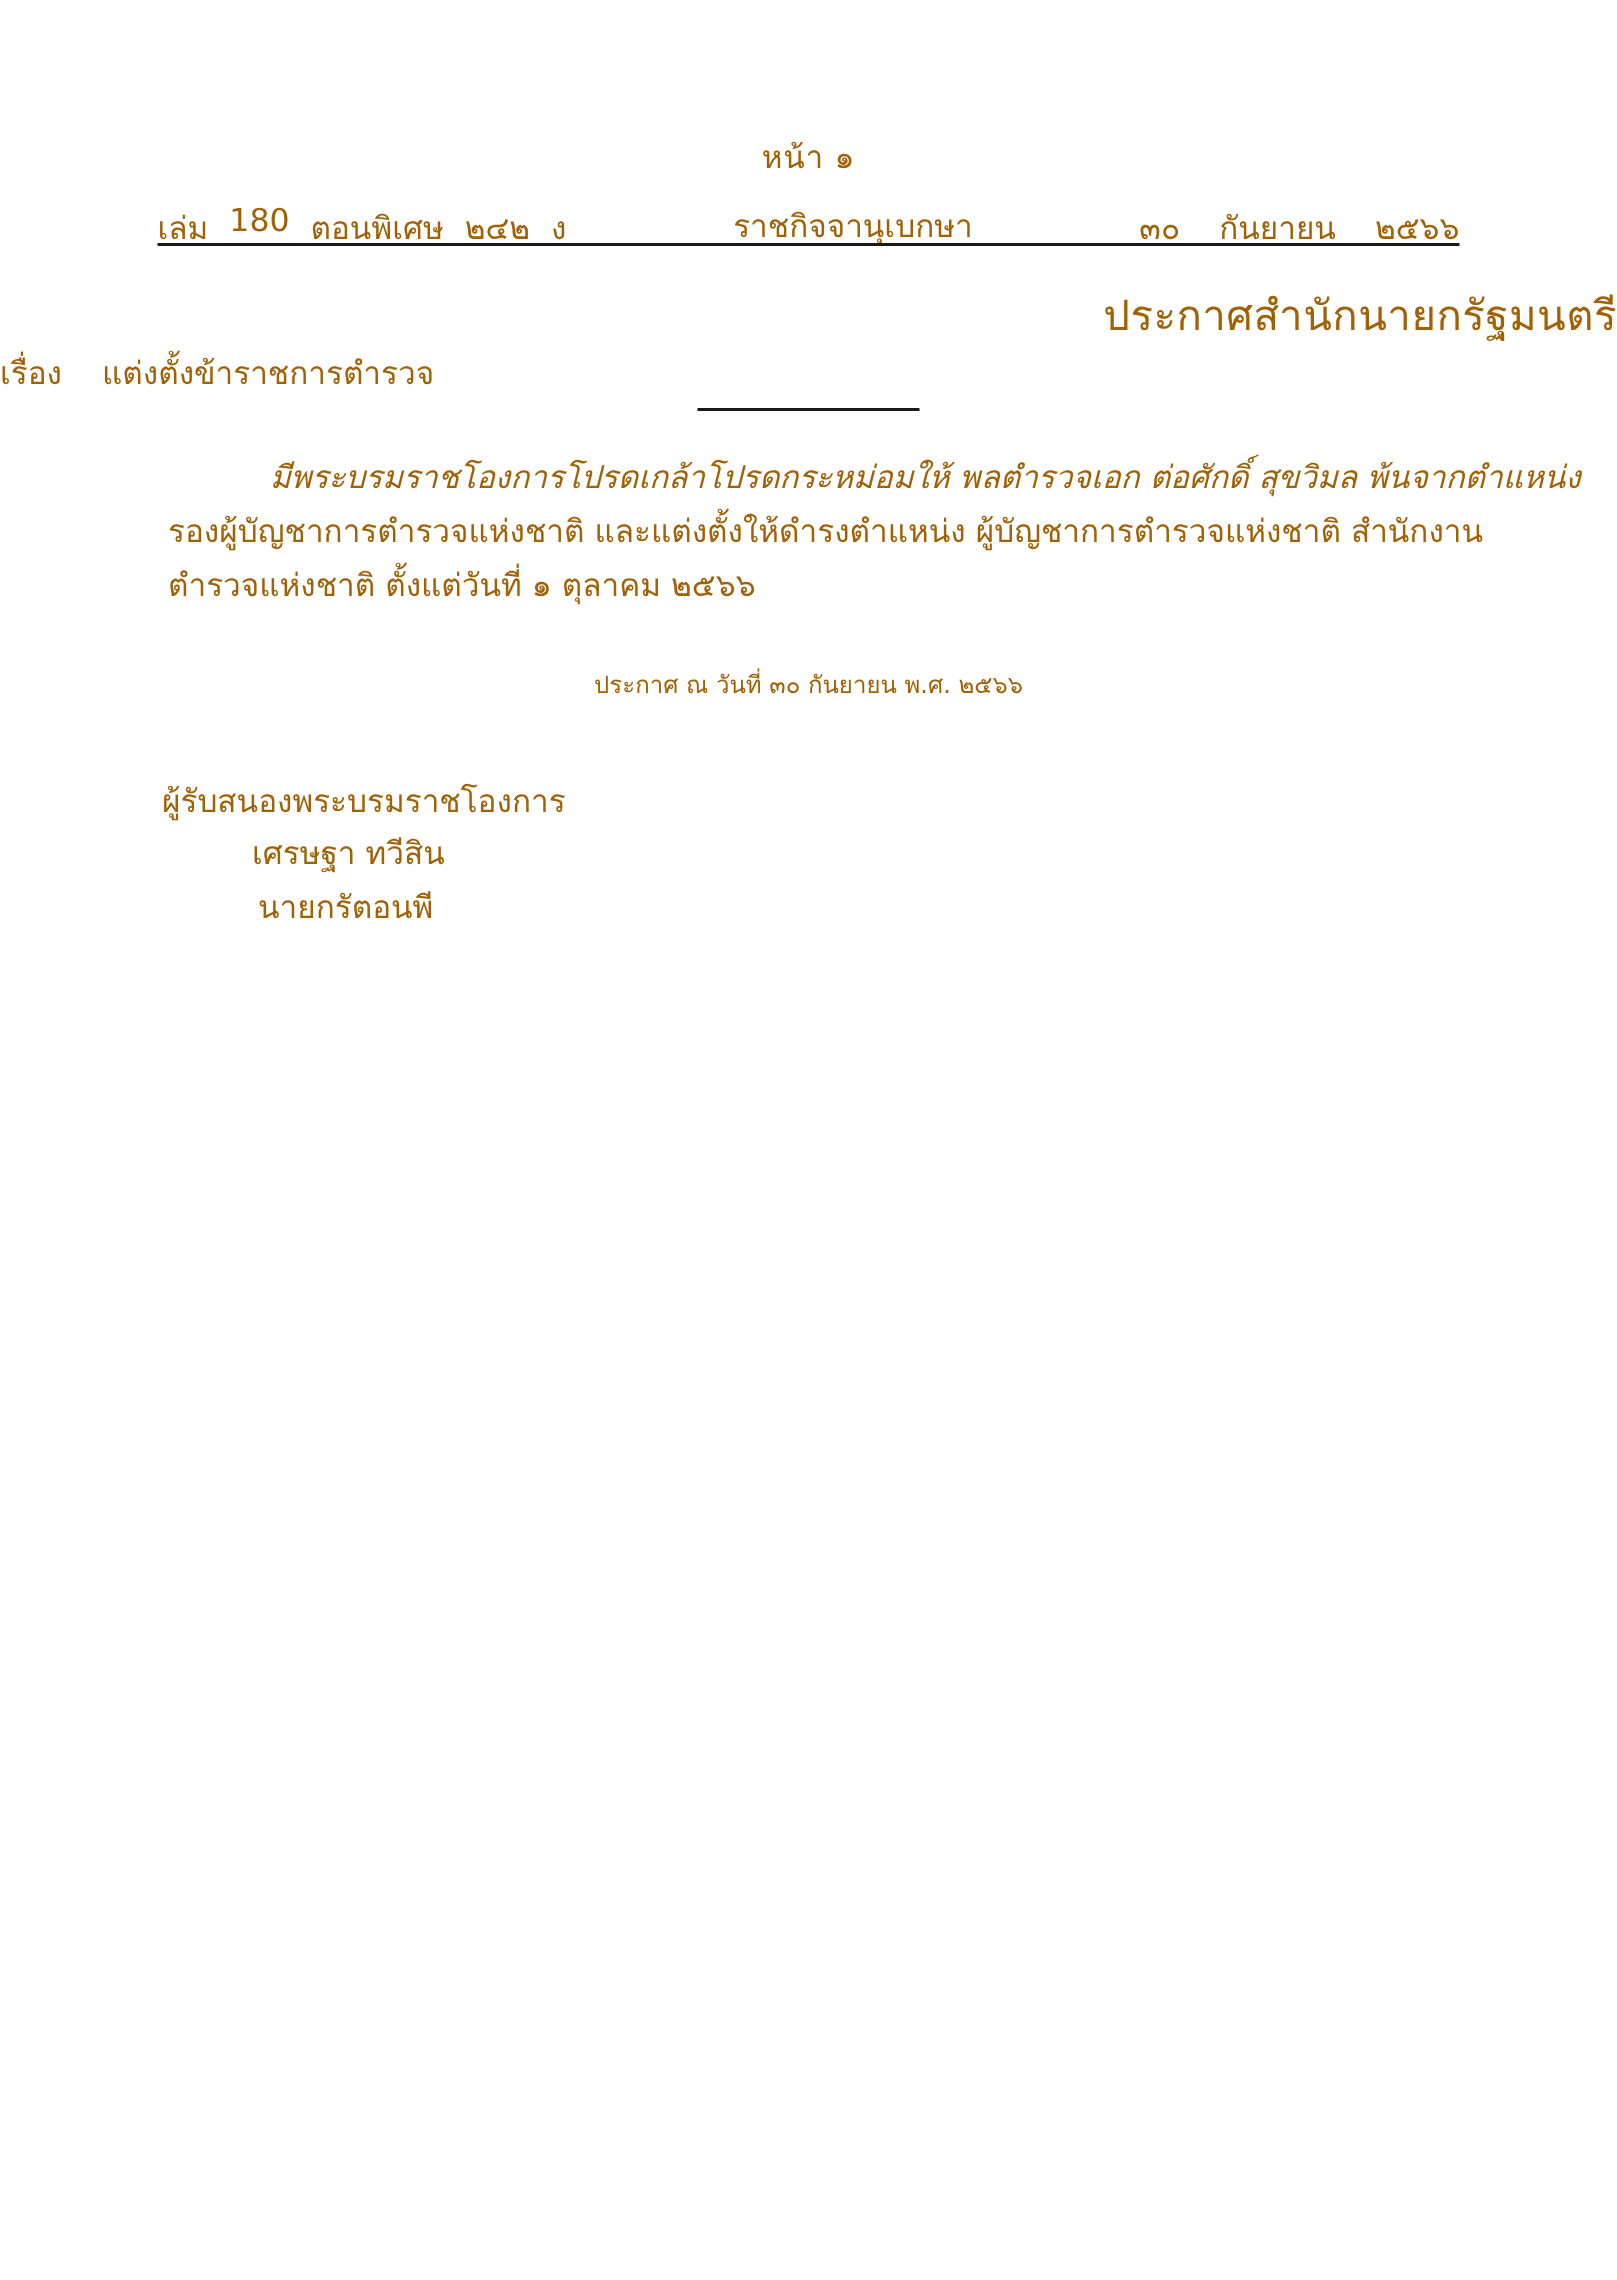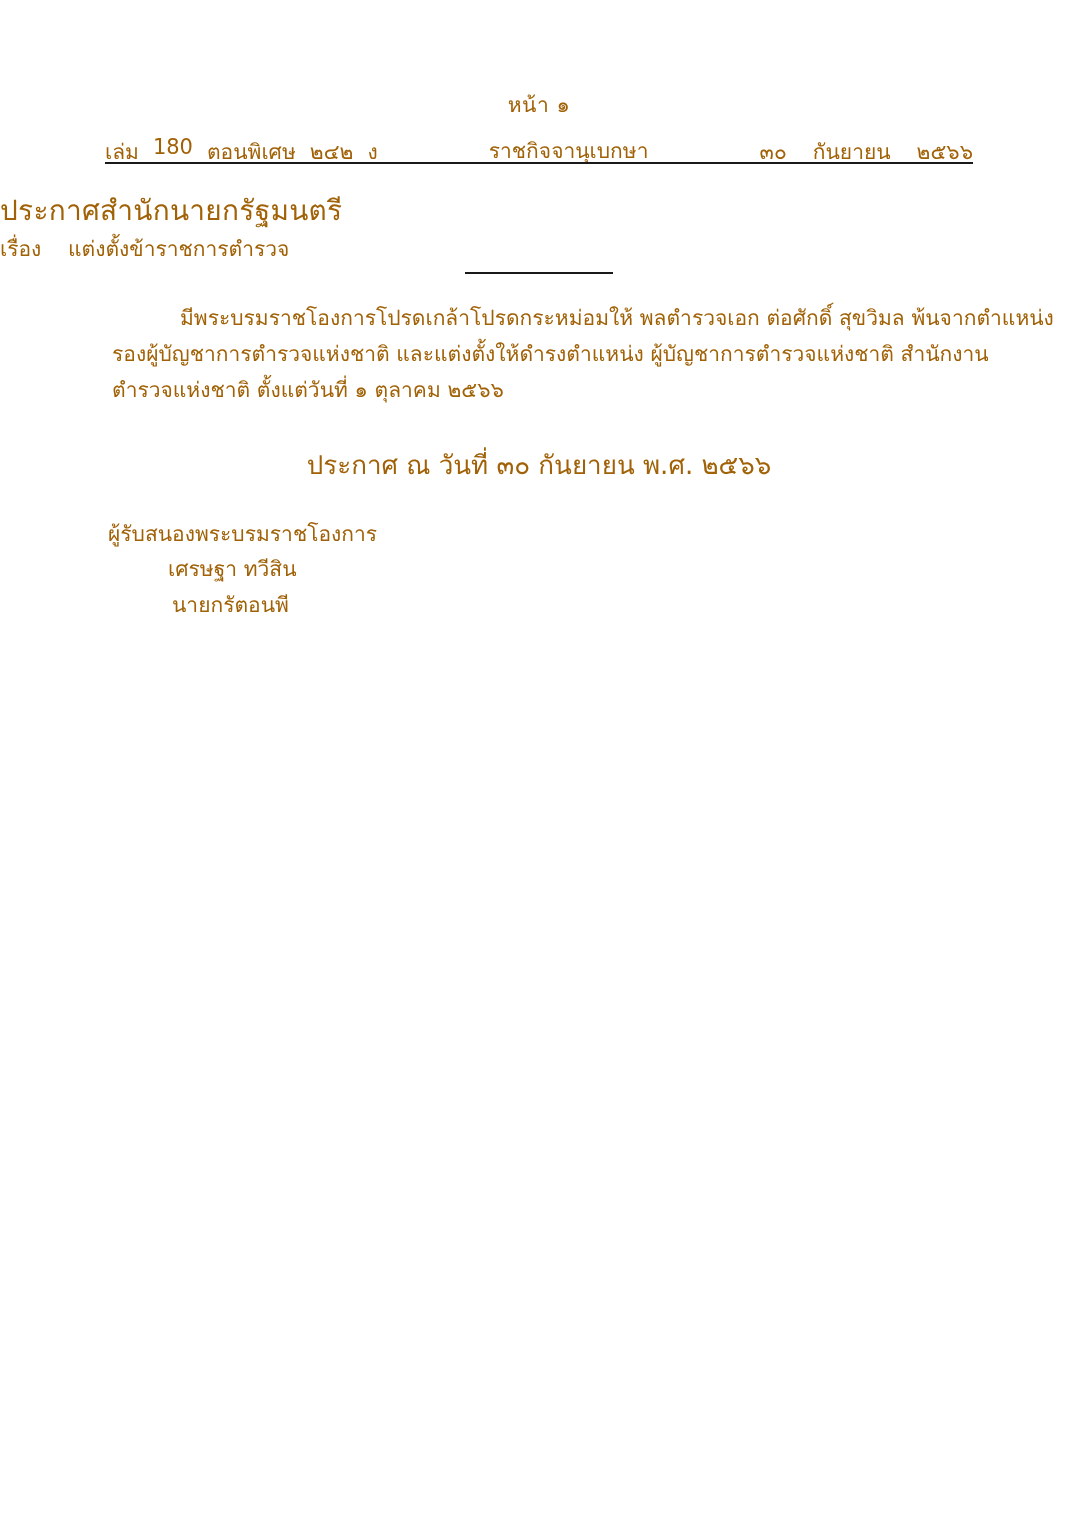--- a/index.html
+++ b/index.html
@@ -64,21 +64,21 @@
     height: 2px;
     background: #1a1a1a;
   }
 
   
   .doc-title {
     position: absolute;
     left: 0;
     top: 188px;
     width: 1078px;
-    text-align: left;
+    text-align: right;
     font-size: 28px;
     letter-spacing: 0.3px;
   }
   .doc-subtitle {
     position: absolute;
     left: 0;
     top: 232px;
     width: 1078px;
     text-align: left;
     font-size: 21px;
@@ -100,29 +100,30 @@
     top: 300px;
     width: 855px;
     font-size: 21px;
     line-height: 1.72;
   }
   .body-line {
     white-space: nowrap;
   }
   .body-line.indent {
     padding-left: 68px;
+    font-style: italic;
   }
 
   .promulgation {
     position: absolute;
     left: 0;
     top: 444px;
     width: 1078px;
     text-align: center;
-    font-size: 26px;
+    font-size: 16px;
   }
 
   
   .countersign {
     position: absolute;
     left: 108px;
     top: 516px;
     font-size: 21px;
     line-height: 1.72;
     text-align: center;

